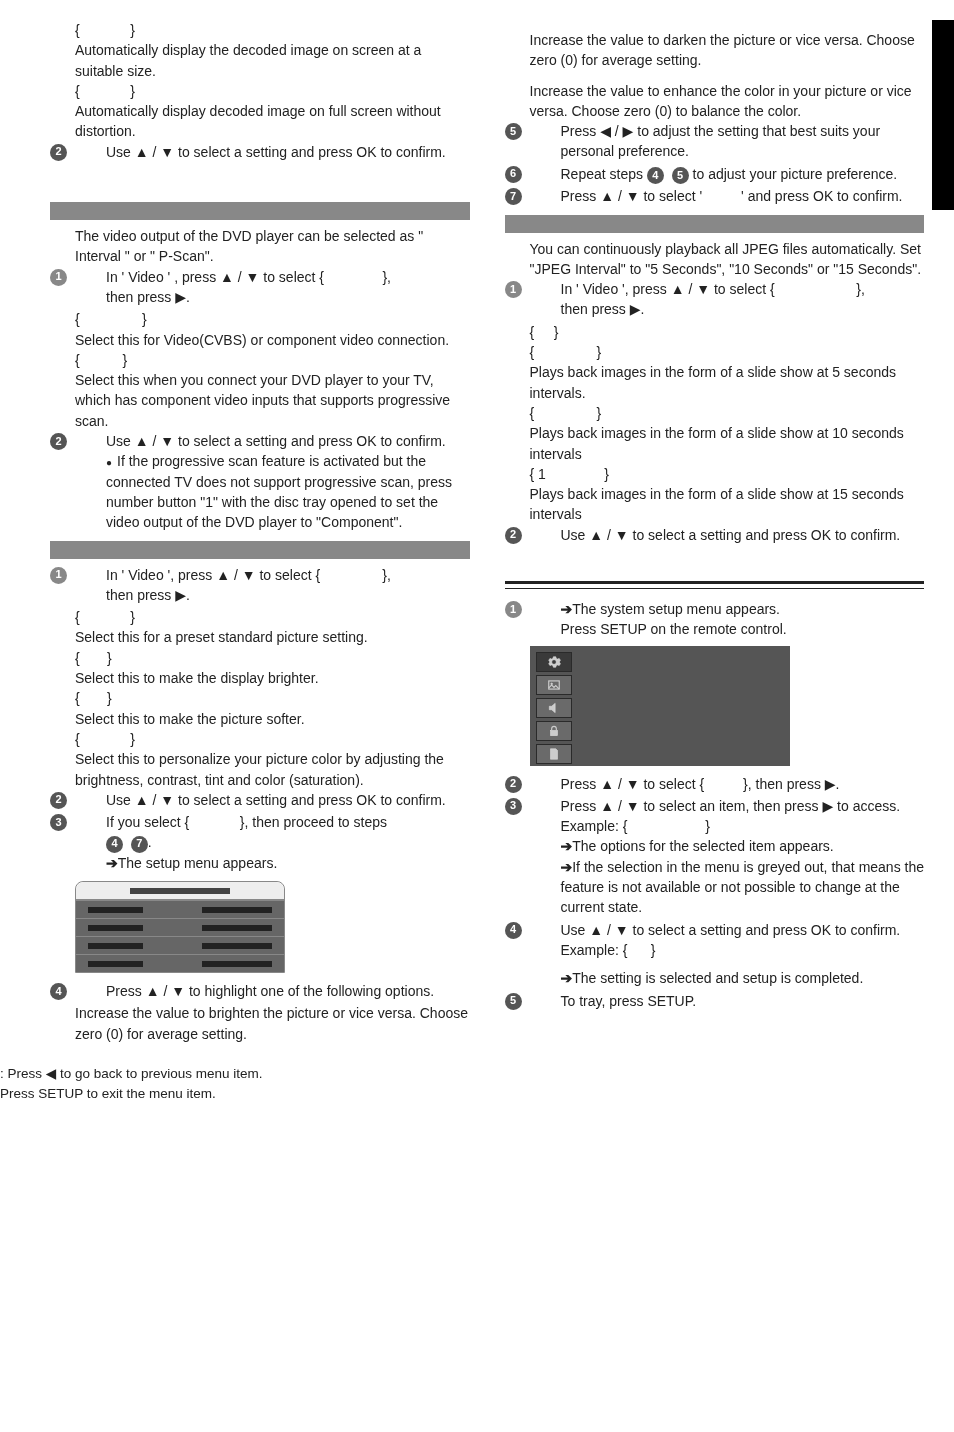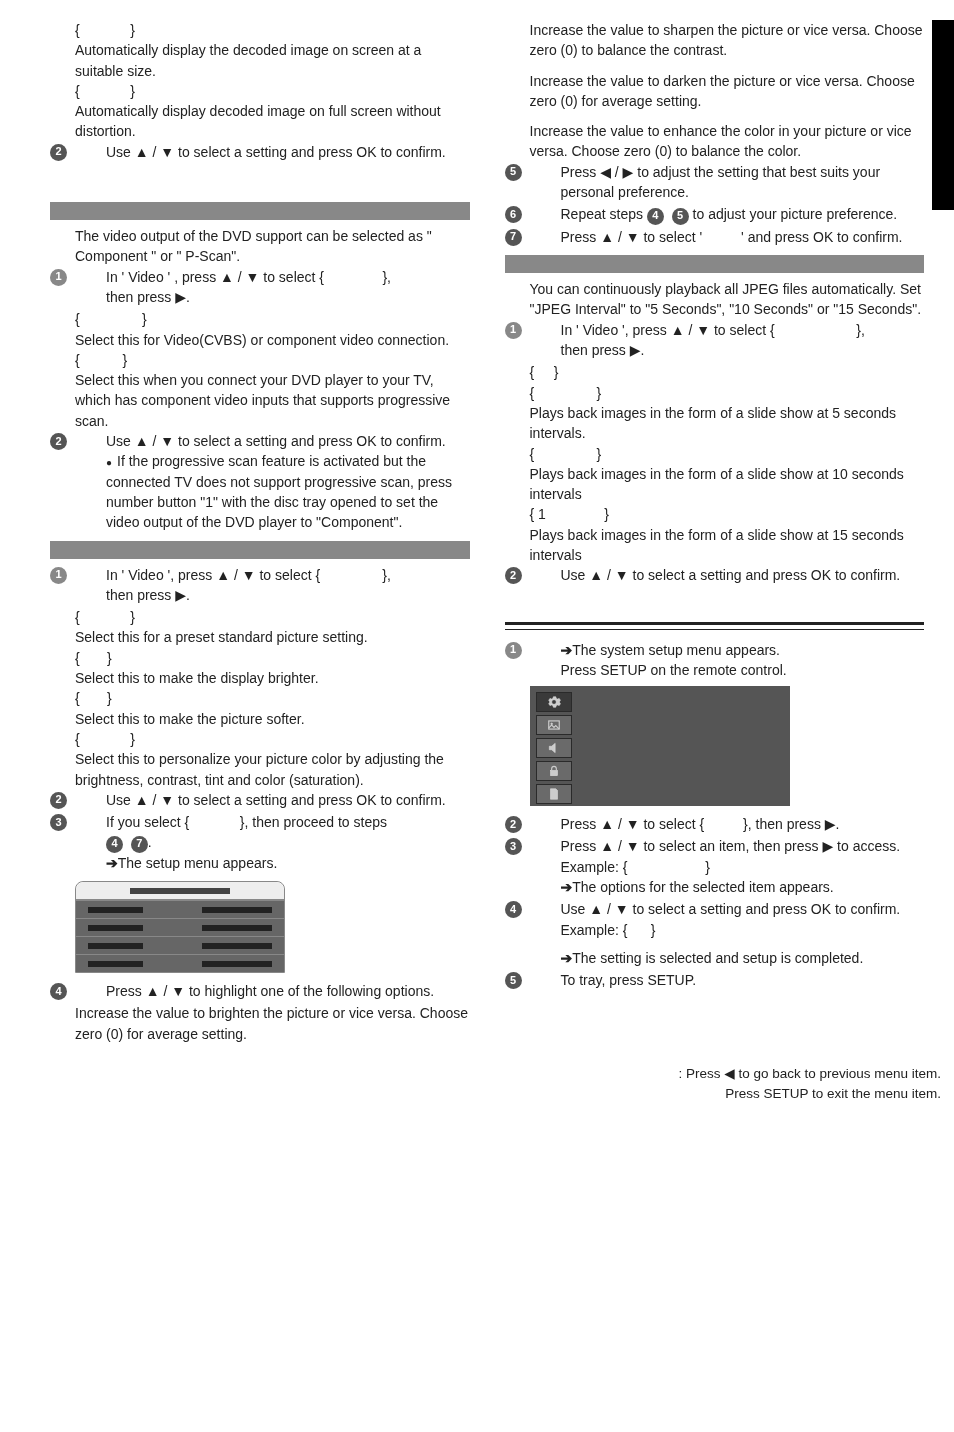--- a/index.html
+++ b/index.html
@@ -122,21 +122,21 @@
     border: none;
     border-top: 3px solid #222;
     margin: 14px 0 4px 0;
   }
   .hr-thin {
     border: none;
     border-top: 1px solid #222;
     margin: 0 0 10px 0;
   }
   .footer {
-    text-align: right;
+    text-align: left;
     font-size: 13.5px;
     padding: 10px 13px 20px 0;
   }
 </style>
 </head>
 <body>
 
 <div class="black-tab"></div>
 
 <div class="page">
@@ -150,21 +150,21 @@
       <div>Automatically display decoded image on full screen without distortion.</div>
     </div>
     <div class="step">
       <span class="numcircle">2</span>
       <div class="body">Use ▲ / ▼ to select a setting and press OK to confirm.</div>
     </div>
 
     <div style="height:30px"></div>
 
     <div class="section-bar"></div>
-    <div class="indent">The video output of the DVD support can be selected as " Component " or " P-Scan".</div>
+    <div class="indent">The video output of the DVD player can be selected as " Interval " or " P-Scan".</div>
     <div class="step">
       <span class="numcircle outline">1</span>
       <div class="body">
         <span>In ' Video ' , press ▲ / ▼   to select  {</span>&nbsp;&nbsp;&nbsp;&nbsp;&nbsp;&nbsp;&nbsp;&nbsp;&nbsp;&nbsp;&nbsp;&nbsp;&nbsp;&nbsp;&nbsp;<span>},</span>
         <div>then press  ▶.</div>
       </div>
     </div>
     <div class="indent">
       <div><span>{</span>&nbsp;&nbsp;&nbsp;&nbsp;&nbsp;&nbsp;&nbsp;&nbsp;&nbsp;&nbsp;&nbsp;&nbsp;&nbsp;&nbsp;&nbsp;&nbsp;<span>}</span></div>
       <div>Select this for Video(CVBS) or component video connection.</div>
@@ -224,21 +224,20 @@
     <div class="step">
       <span class="numcircle">4</span>
       <div class="body">Press ▲ / ▼ to highlight one of the following options.</div>
     </div>
     <div class="indent" style="margin-top:0">Increase the value to brighten the picture or vice versa. Choose zero (0) for average setting.</div>
 
   </div>
 
   <div class="col">
 
-    <div class="indent">Increase the value to sharpen the picture or vice versa.  Choose zero (0) to balance the contrast.</div>
     <div style="height:10px"></div>
     <div class="indent">Increase the value to darken the picture or vice versa.  Choose zero (0) for average setting.</div>
     <div style="height:10px"></div>
     <div class="indent">Increase the value to enhance the color in your picture or vice versa. Choose zero (0) to balance the color.</div>
 
     <div class="step">
       <span class="numcircle">5</span>
       <div class="body">Press ◀  /  ▶ to adjust the setting that best suits your personal preference.</div>
     </div>
     <div class="step">
@@ -330,20 +329,21 @@
       <div class="body">
         <span>Press ▲ / ▼ to select {</span>&nbsp;&nbsp;&nbsp;&nbsp;&nbsp;&nbsp;&nbsp;&nbsp;&nbsp;&nbsp;<span>}, then press ▶.</span>
       </div>
     </div>
     <div class="step">
       <span class="numcircle">3</span>
       <div class="body">
         <div>Press ▲ / ▼ to select an item, then press ▶ to access.</div>
         <div><span>Example: {</span>&nbsp;&nbsp;&nbsp;&nbsp;&nbsp;&nbsp;&nbsp;&nbsp;&nbsp;&nbsp;&nbsp;&nbsp;&nbsp;&nbsp;&nbsp;&nbsp;&nbsp;&nbsp;&nbsp;&nbsp;<span>}</span></div>
         <div><span class="arrow"></span><span>The options for the selected item appears.</span></div>
+        <div><span class="arrow"></span><span>If the selection in the menu is greyed out, that means the feature is not available or not possible to change at the current state.</span></div>
       </div>
     </div>
     <div class="step">
       <span class="numcircle">4</span>
       <div class="body">
         <div>Use ▲ / ▼ to select a setting and press OK to confirm.</div>
         <div><span>Example: {</span>&nbsp;&nbsp;&nbsp;&nbsp;&nbsp;&nbsp;<span>}</span></div>
         <div style="height:8px"></div>
         <div><span class="arrow"></span><span>The setting is selected and setup is completed.</span></div>
       </div>

